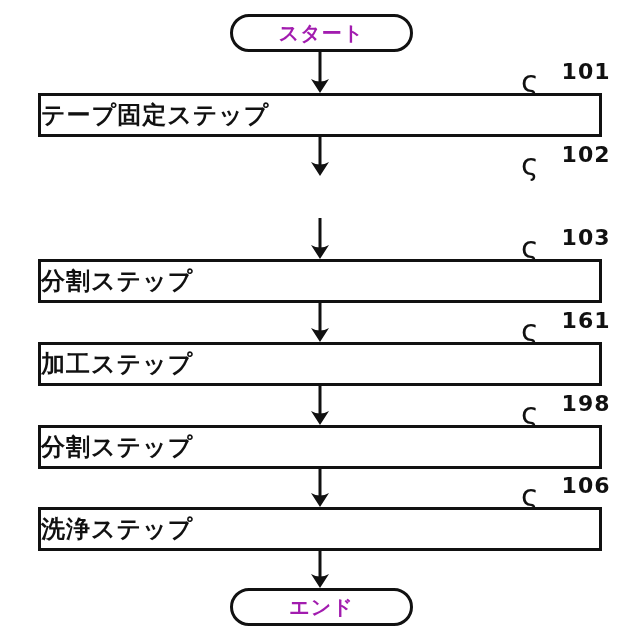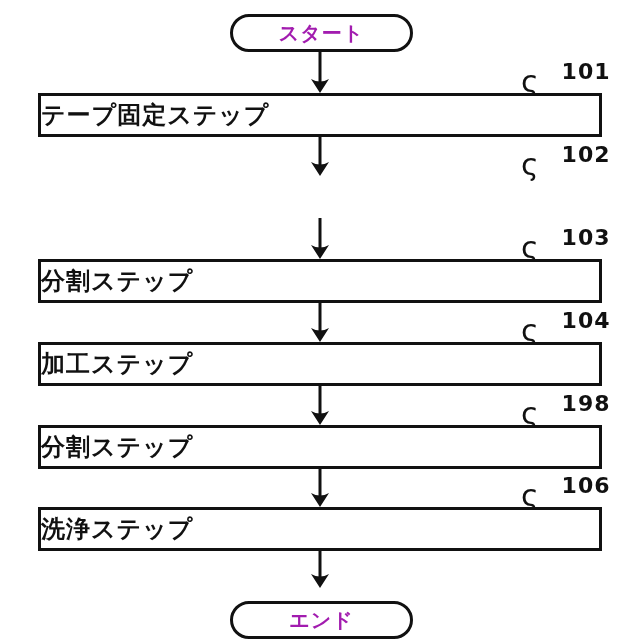--- a/index.html
+++ b/index.html
@@ -22,21 +22,21 @@
     height: 38px;
     border: 3px solid #111111;
     border-radius: 22px;
     background: #ffffff;
     box-sizing: border-box;
     display: flex;
     align-items: center;
     justify-content: center;
   }
   .terminal-start { top: 14px; }
-  .terminal-end   { top: 588px; margin-top: 13px; }
+  .terminal-end   { top: 588px; }
   .terminal-label {
     font-size: 20px;
     font-weight: 600;
     color: #a21caf;
     letter-spacing: 1px;
     line-height: 1;
   }
   .process {
     position: absolute;
     left: 38px;
@@ -145,21 +145,21 @@
   <div class="ref" style="top:225px">
     <span class="squiggle">ς</span>
     <span class="refnum">103</span>
   </div>
   <div class="process" style="top:259px">
     <span class="box-label">分割ステップ</span>
   </div>
 
   <div class="ref" style="top:308px">
     <span class="squiggle">ς</span>
-    <span class="refnum">104</span>
+    <span class="refnum">161</span>
   </div>
   <div class="process" style="top:342px">
     <span class="box-label">加工ステップ</span>
   </div>
 
   <div class="ref" style="top:391px">
     <span class="squiggle">ς</span>
     <span class="refnum">198</span>
   </div>
   <div class="process" style="top:425px">

